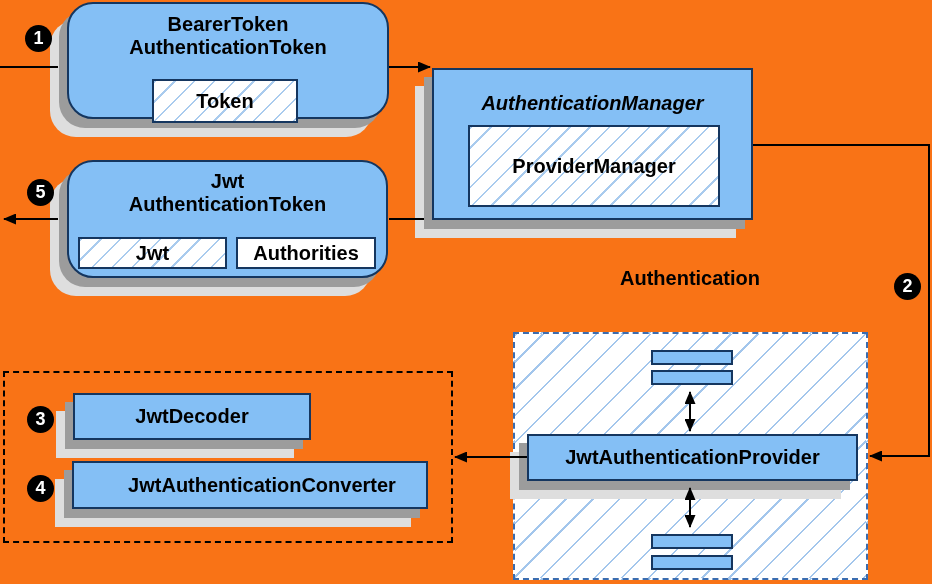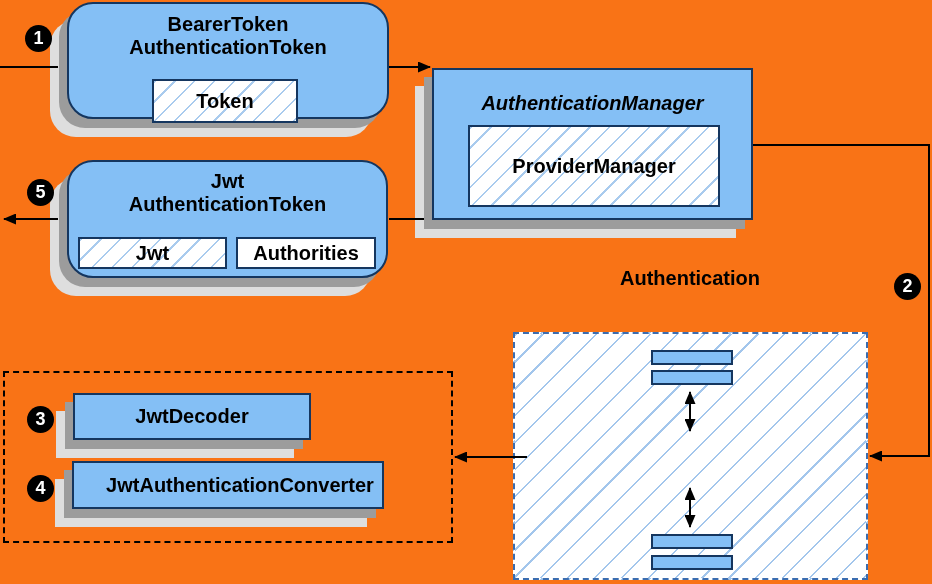--- a/index.html
+++ b/index.html
@@ -94,27 +94,28 @@
   <div class="chip" style="left:236px;top:237px;width:140px;height:32px;">Authorities</div>
 
   <div class="grouplabel" style="left:560px;top:266px;width:260px;">
     <span>Authentication</span>
   </div>
   <div class="dashedblue" style="left:513px;top:332px;width:355px;height:248px;"></div>
 
   <div class="slot" style="left:651px;top:350px;"></div>
   <div class="slot" style="left:651px;top:370px;"></div>
 
+  <div class="node cbox" style="left:527px;top:434px;width:331px;height:47px;">JwtAuthenticationProvider</div>
 
   <div class="slot" style="left:651px;top:534px;"></div>
   <div class="slot" style="left:651px;top:555px;"></div>
 
   <div class="dashedblack" style="left:3px;top:371px;width:450px;height:172px;"></div>
   <div class="node cbox" style="left:73px;top:393px;width:238px;height:47px;">JwtDecoder</div>
-  <div class="node cbox" style="left:72px;top:461px;width:312px;height:48px;padding-left:24px;">JwtAuthenticationConverter</div>
+  <div class="node cbox" style="left:72px;top:461px;width:356px;height:48px;padding-left:24px;">JwtAuthenticationConverter</div>
 
   <div class="badge" style="left:25px;top:25px;">1</div>
   <div class="badge" style="left:894px;top:273px;">2</div>
   <div class="badge" style="left:27px;top:406px;">3</div>
   <div class="badge" style="left:27px;top:475px;">4</div>
   <div class="badge" style="left:27px;top:179px;">5</div>
 
 </div>
 
 </body></html>

